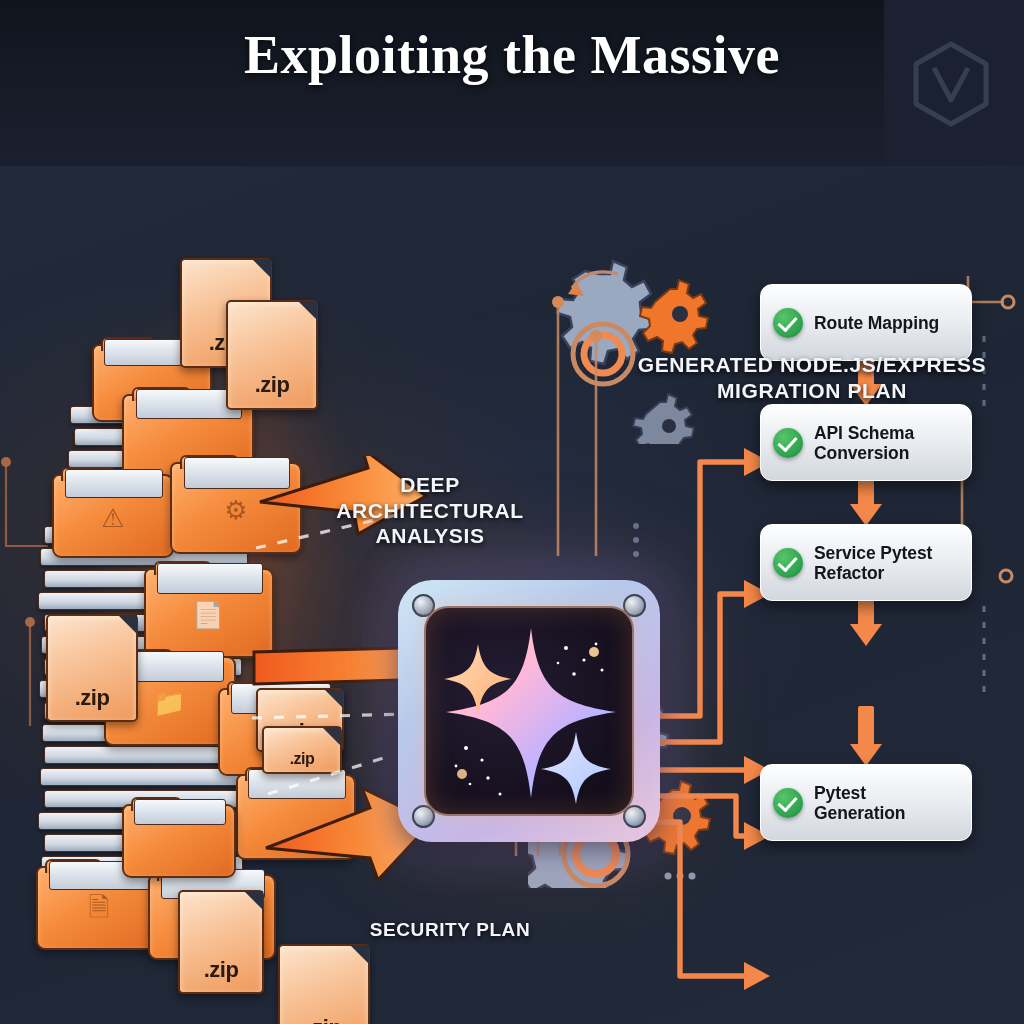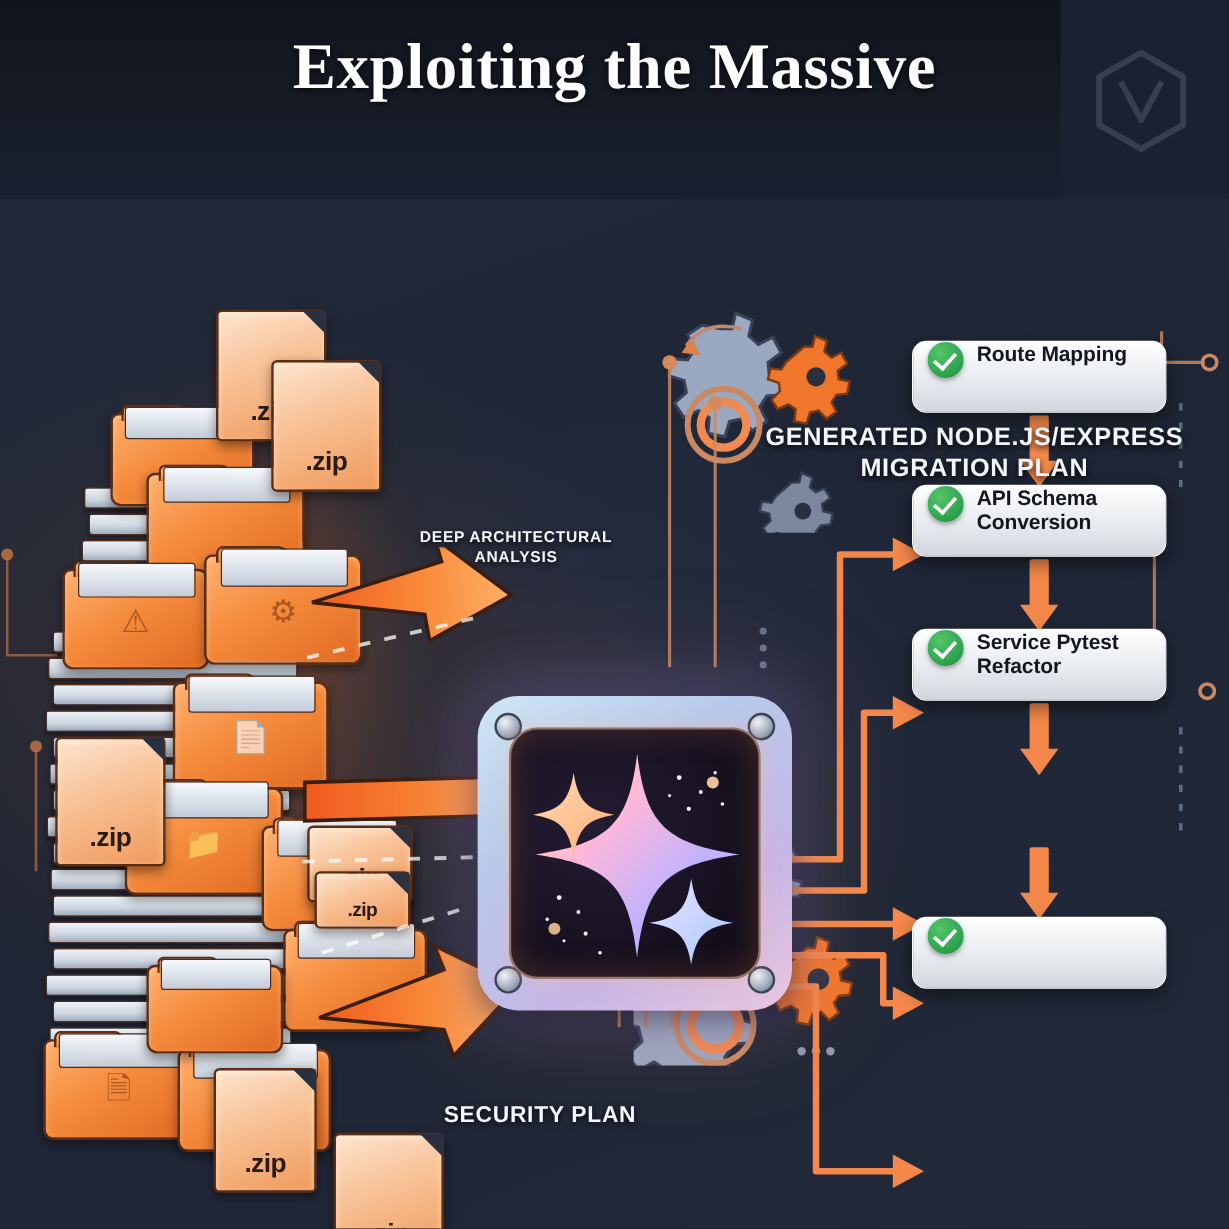--- a/index.html
+++ b/index.html
@@ -42,21 +42,21 @@
     filter:blur(14px);
   }
   
   .caplabel{
     position:absolute;color:#f2f5f9;font-weight:bold;
     text-align:center;letter-spacing:.6px;line-height:1.22;
     text-shadow:0 2px 5px rgba(0,0,0,.85);
     z-index:30;
   }
   #label-plan-top{left:612px;top:186px;width:400px;font-size:21px;}
-  #label-analysis{left:330px;top:274px;width:200px;font-size:13px;}
+  #label-analysis{left:330px;top:306px;width:200px;font-size:21px;}
   #label-security{left:360px;top:752px;width:180px;font-size:19px;}
   
   #file-stack{position:absolute;left:30px;top:60px;width:330px;height:700px;}
   .paper-pile{
     position:absolute;left:14px;width:196px;height:16px;border-radius:3px;
     background:linear-gradient(180deg,#eef2f7 0%,#cfd7e2 58%,#9facbd 100%);
     border:1.6px solid #4a2d20;
     box-shadow:0 2px 3px rgba(0,0,0,.35);
   }
   .folder{
@@ -118,26 +118,26 @@
   }
   .screw{
     position:absolute;width:19px;height:19px;border-radius:50%;
     background:radial-gradient(circle at 35% 32%, #f0f4fa, #9aa7bb 62%, #5c6679);
     border:2px solid #3c4353;
   }
   
   #out-lines{position:absolute;left:640px;top:250px;width:160px;height:600px;}
   
   .step-card{
-    position:absolute;left:760px;width:212px;height:60px;
+    position:absolute;left:760px;width:212px;height:77px;
     border-radius:12px;
     background:linear-gradient(180deg,#fdfefe 0%,#eaedf1 48%,#d2d7de 100%);
     border:1px solid #ffffff;
     box-shadow:0 6px 14px rgba(0,0,0,.45), inset 0 1px 0 #fff;
-    display:flex;align-items:flex-start;gap:11px;padding:0 12px;
+    display:flex;align-items:center;gap:11px;padding:0 12px;
     box-sizing:border-box;z-index:25;
   }
   .check{
     flex:0 0 auto;width:30px;height:30px;border-radius:50%;
     background:radial-gradient(circle at 35% 30%, #56c46a, #2ea44f 65%, #1e7d39);
     box-shadow:0 2px 4px rgba(0,0,0,.35);
     position:relative;
   }
   .check:after{
     content:"";position:absolute;left:9px;top:5px;width:8px;height:15px;
@@ -434,20 +434,21 @@
     <div class="step-card" style="top:238px;">
       <span class="check"></span>
       <span class="step-label">API Schema Conversion</span>
     </div>
     <div class="step-card" style="top:358px;">
       <span class="check"></span>
       <span class="step-label">Service Pytest Refactor</span>
     </div>
     <div class="step-card" style="top:598px;">
       <span class="check"></span>
+      <span class="step-label">Pytest Generation</span>
     </div>
 
     <div class="caplabel" id="label-plan-top">GENERATED NODE.JS/EXPRESS MIGRATION PLAN</div>
     <div class="caplabel" id="label-analysis">DEEP ARCHITECTURAL ANALYSIS</div>
     <div class="caplabel" id="label-security">SECURITY PLAN</div>
 
   </div>
 
   <div id="header">
     <div id="header-title">

